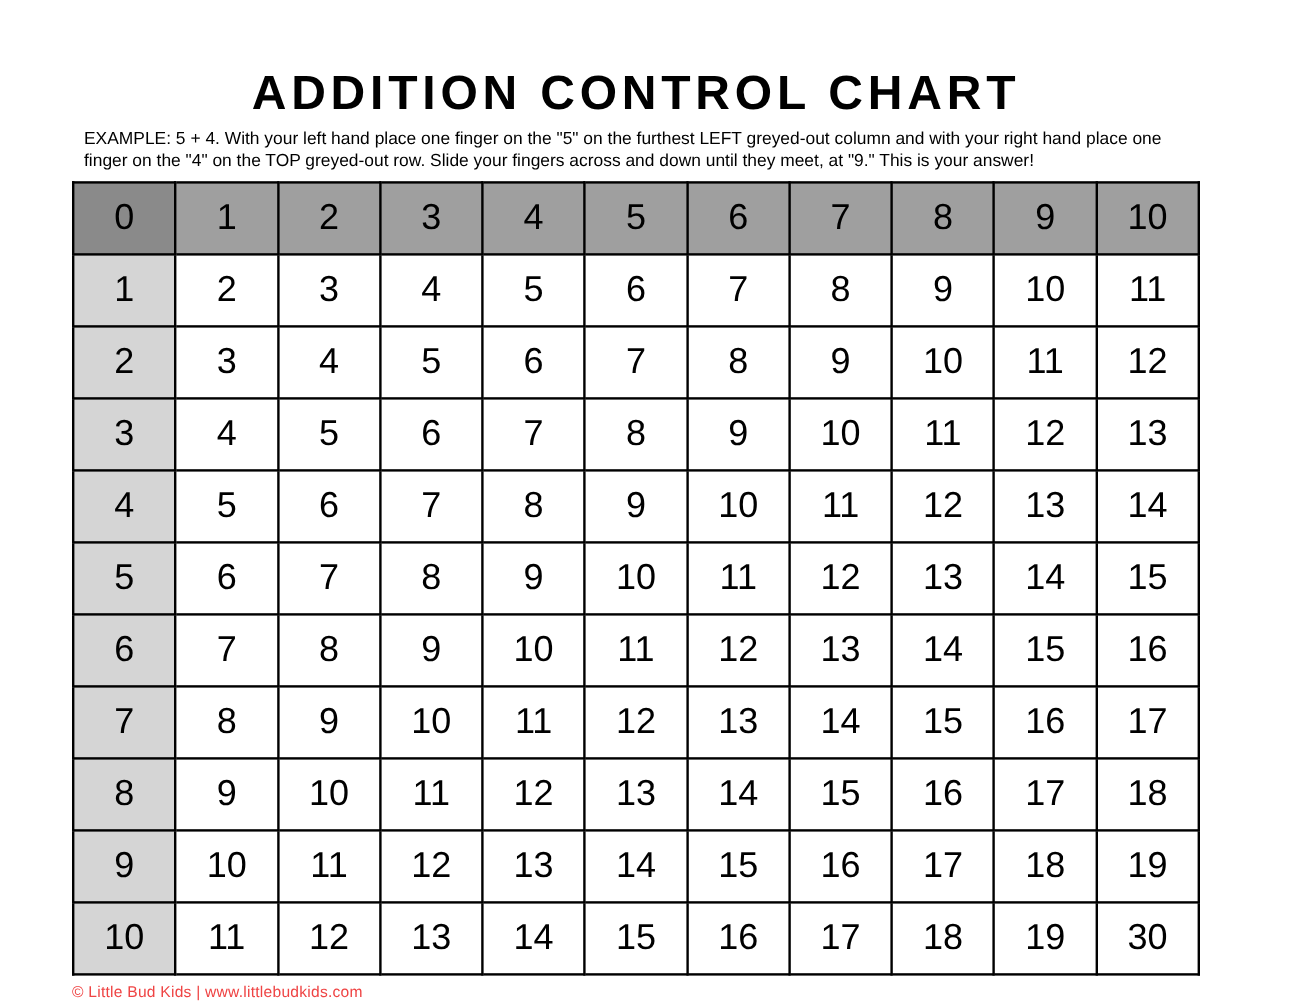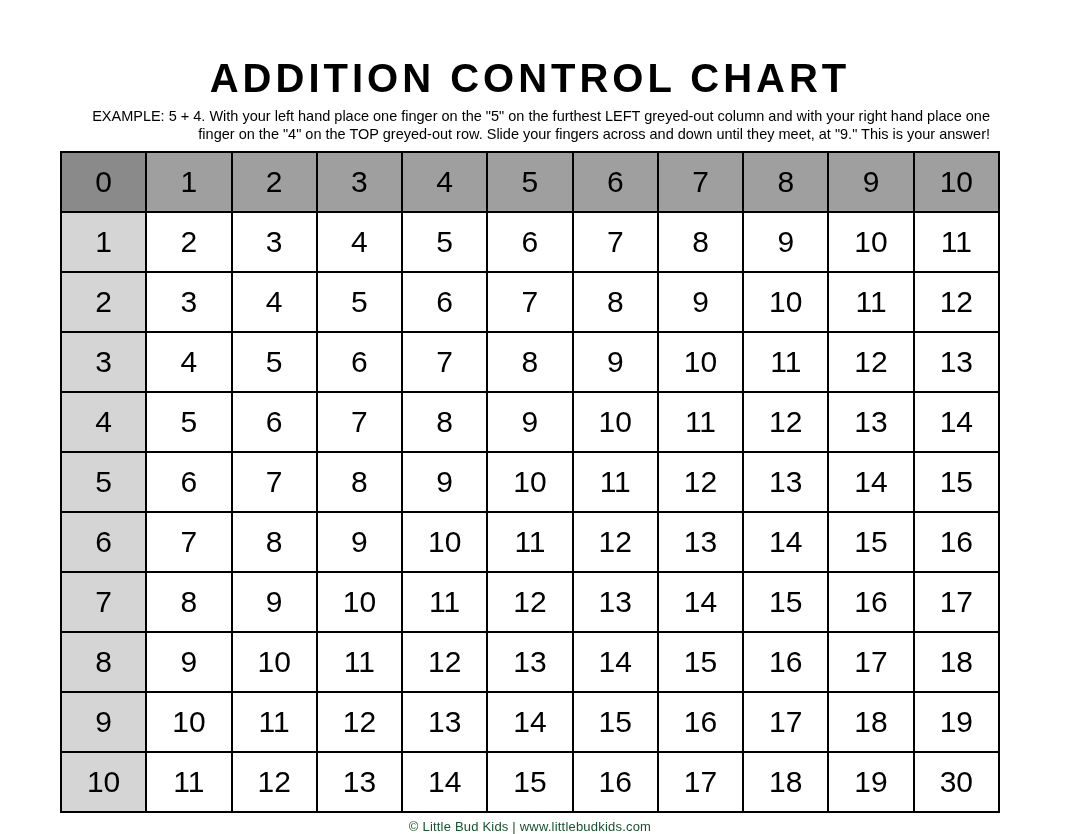--- a/index.html
+++ b/index.html
@@ -20,21 +20,21 @@
     flex-direction: column;
   }
   h1.title {
     text-align: center;
     font-size: 40px;
     letter-spacing: 4px;
     margin: 0 0 6px 0;
     font-weight: 700;
   }
   p.subtitle {
-    text-align: right;
+    text-align: left;
     font-size: 14.5px;
     line-height: 1.25;
     margin: 0 0 8px 0;
     padding: 0 10px;
   }
   table.chart {
     border-collapse: collapse;
     width: 100%;
     table-layout: fixed;
   }
@@ -50,25 +50,25 @@
   table.chart tr:first-child td {
     background: #9f9f9f;
   }
   table.chart td.rowhead {
     background: #d5d5d5;
   }
   table.chart tr:first-child td:first-child {
     background: #8a8a8a;
   }
   .footer {
-    text-align: center;
+    text-align: left;
     font-size: 13px;
     margin-top: 6px;
     font-family: "Helvetica Neue", Arial, sans-serif;
-    color: #14532d;
+    color: #ef4444;
     letter-spacing: 0.2px;
   }
 </style>
 </head>
 <body>
 
 <div class="page">
 
   <h1 class="title">ADDITION CONTROL CHART</h1>
 

